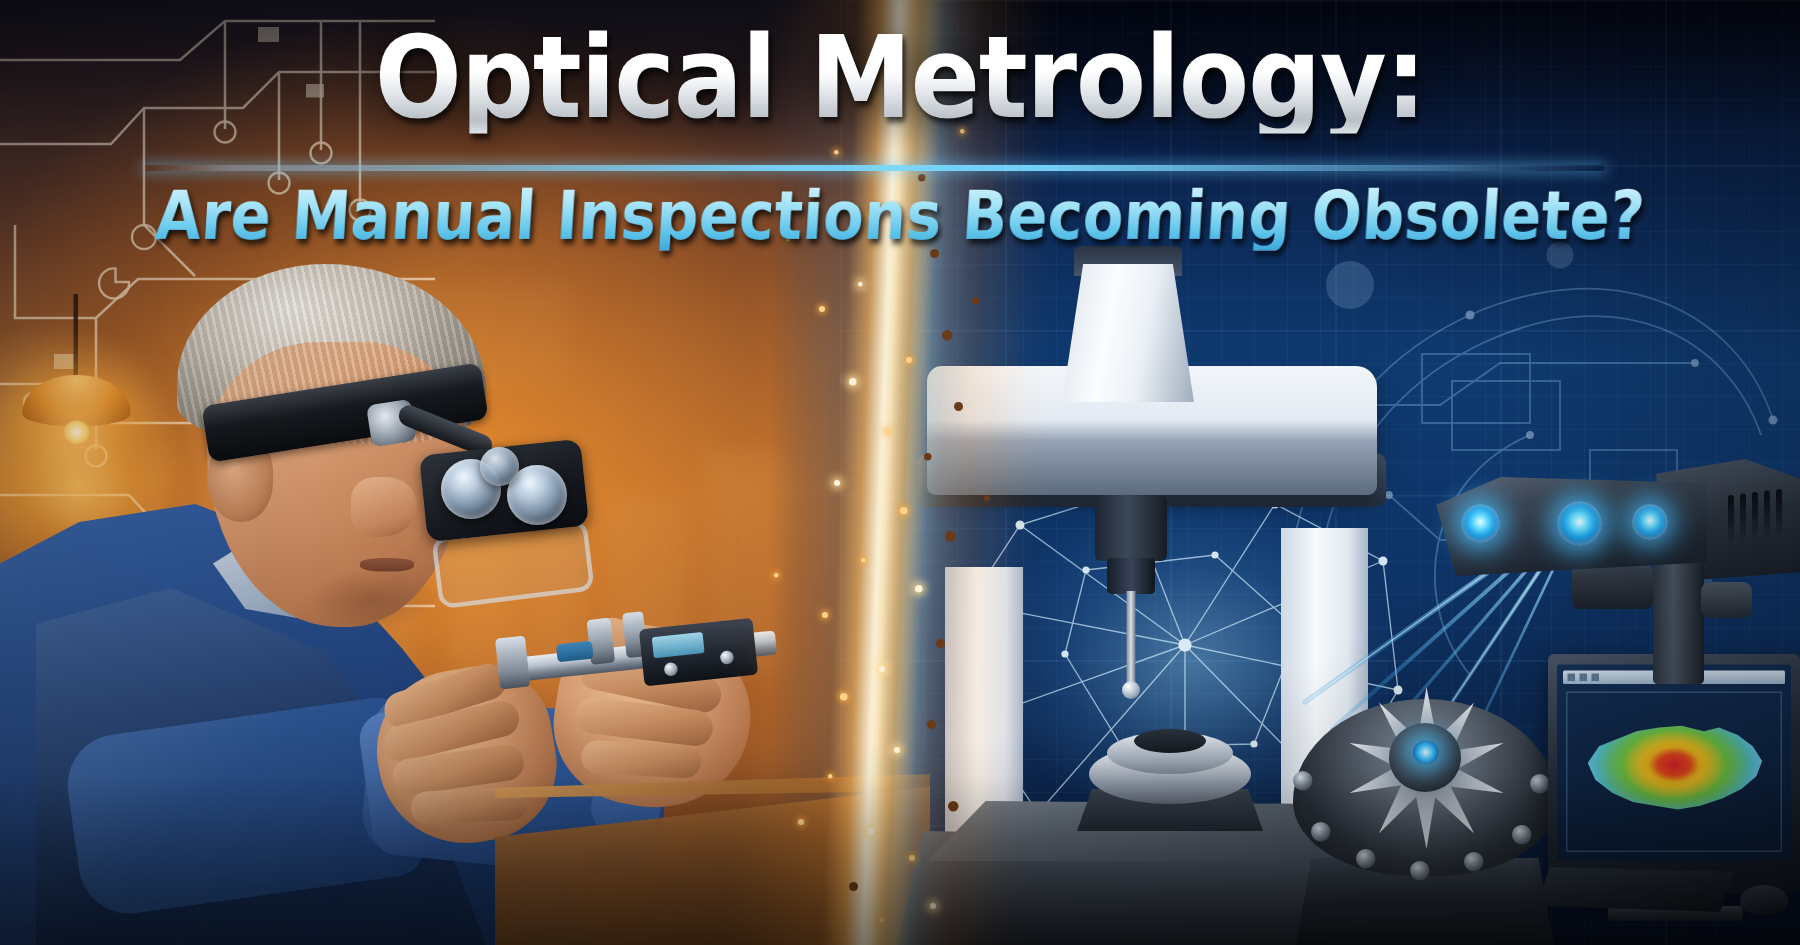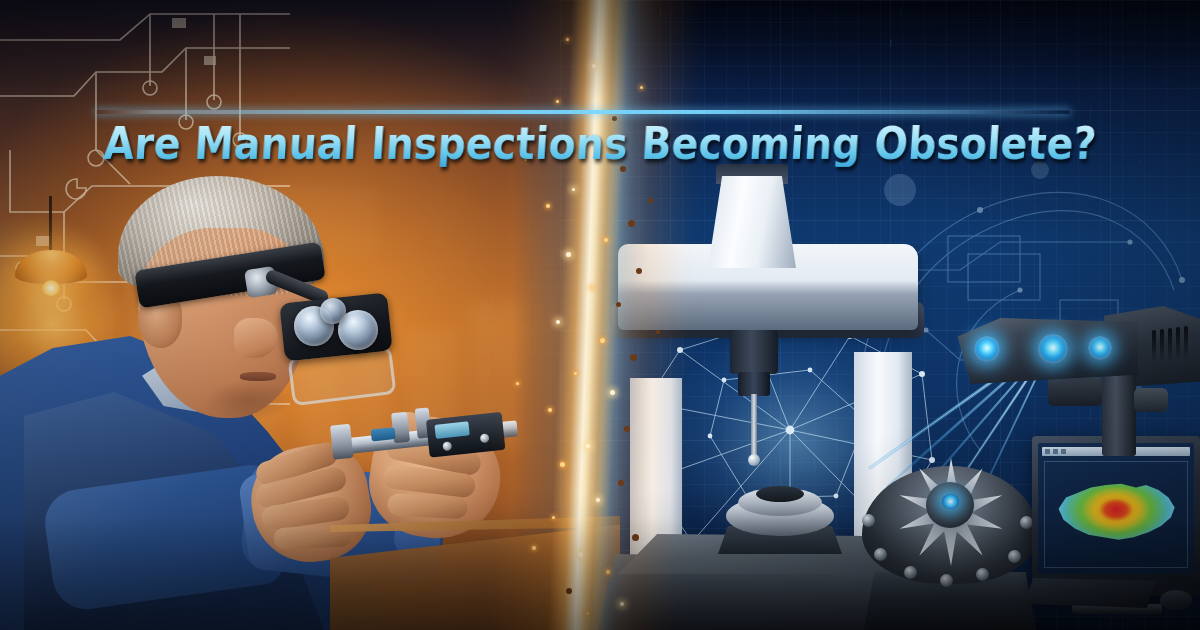--- a/index.html
+++ b/index.html
@@ -721,18 +721,21 @@
       <div class="sp d" style="left:648px; top:208px; width:5px;  height:5px;"></div>
       <div class="sp d" style="left:656px; top:340px; width:4px;  height:4px;"></div>
       <div class="sp" style="left:524px; top:168px; width:3px;  height:3px;"></div>
       <div class="sp" style="left:516px; top:392px; width:3px;  height:3px;"></div>
       <div class="sp" style="left:532px; top:556px; width:4px;  height:4px;"></div>
     </div>
   </div>
 
   <div class="layer vignette"></div>
 
+  <div class="text-wrap">
+    <div class="title">Optical Metrology:</div>
+  </div>
   <div class="rule"></div>
   <div class="subtitle-wrap">
     <div class="subtitle">Are Manual Inspections Becoming Obsolete?</div>
   </div>
 
 </div>
 
 </body></html>

